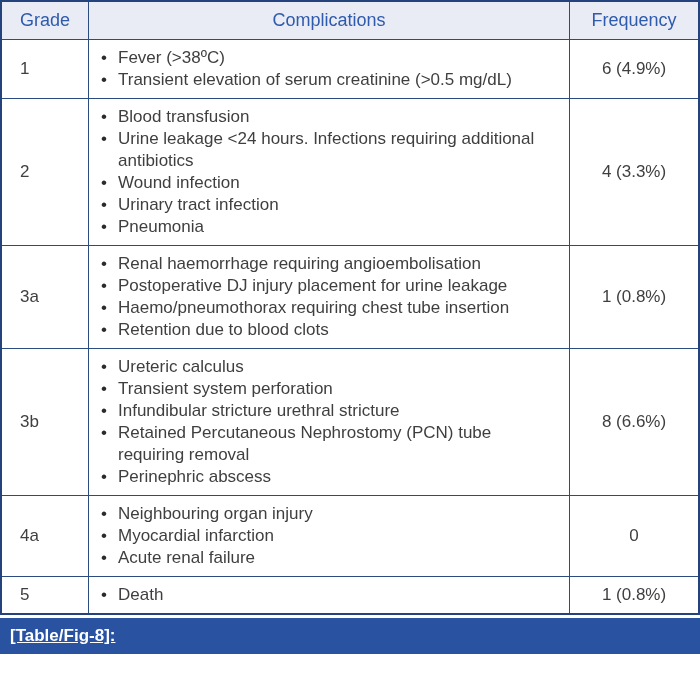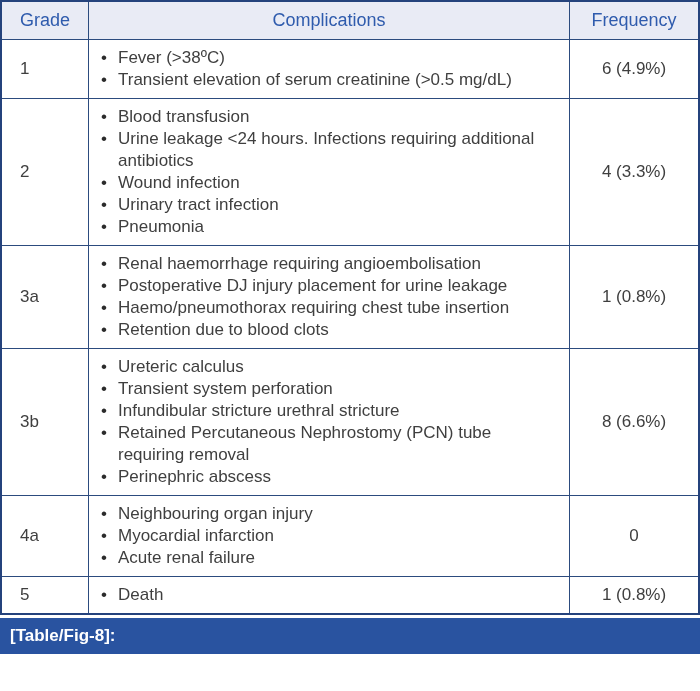--- a/index.html
+++ b/index.html
@@ -78,21 +78,21 @@
     background: var(--caption-bg);
     color: var(--caption-text);
     height:36px;
     flex:0 0 36px;
     display:flex;
     align-items:center;
     padding-left:10px;
     box-sizing:border-box;
     font-size:17px;
   }
-  .caption-bar .caption-label{ font-weight:bold; margin-right:18px; }
+  .caption-bar .caption-label{ font-weight:bold; margin-right:18px;text-decoration:underline; }
 </style>
 </head>
 <body>
 
 <div class="page">
 
   <table class="grading">
     <thead>
       <tr>
         <th class="col-grade">Grade</th>

